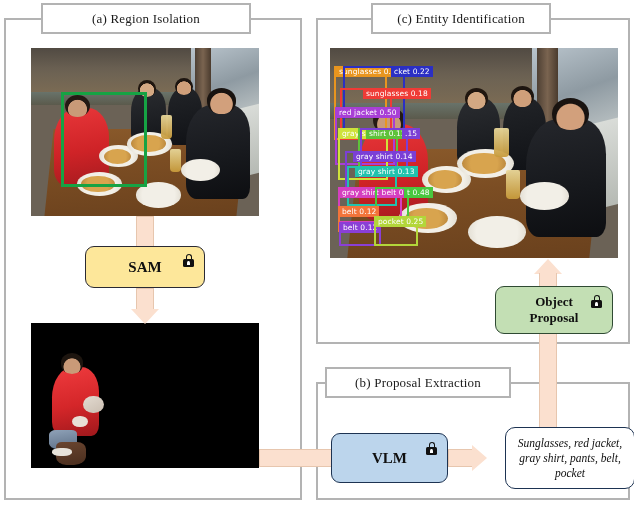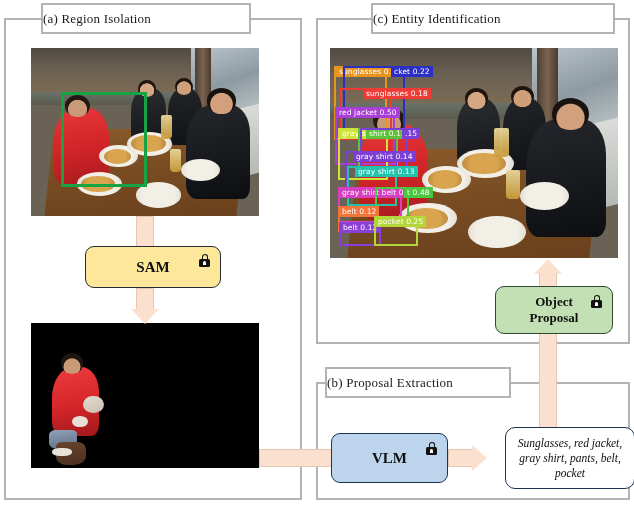--- a/index.html
+++ b/index.html
@@ -17,21 +17,21 @@
     position:absolute;
     border:2px solid #b3b3b3;
     background:transparent;
     box-sizing:border-box;
   }
   .panel-title{
     position:absolute;
     border:2px solid #b3b3b3;
     background:#ffffff;
     box-sizing:border-box;
-    display:flex;align-items:center;
+    display:flex;align-items:center;justify-content:center;
     font-size:13px;
     color:#1a1a1a;
     letter-spacing:.2px;
     white-space:nowrap;
     z-index:6;
   }
 
   
   .photo{position:absolute;overflow:hidden;background:#6b6256;}
   .photo .sky{
@@ -267,21 +267,21 @@
     <div class="food" style="left:22%;top:76%;width:15%;height:10%;"></div>
     <div class="plate" style="left:46%;top:80%;width:20%;height:15%;"></div>
     <div class="plate" style="left:66%;top:66%;width:17%;height:13%;"></div>
     <div class="glass" style="left:57%;top:40%;width:5%;height:14%;"></div>
     <div class="glass" style="left:61%;top:60%;width:5%;height:14%;"></div>
     <div class="greenbox" style="left:13%;top:26%;width:38%;height:57%;"></div>
   </div>
 
   <div class="arrow-shaft" style="left:136px;top:216px;width:18px;height:30px;border-bottom:none;"></div>
 
-  <div class="node node-sam" style="left:85px;top:246px;width:136px;height:42px;">
+  <div class="node node-sam" style="left:85px;top:246px;width:120px;height:42px;">
     <span>SAM</span>
     <span class="lock" style="right:10px;top:7px;">
       <span class="shackle"></span>
         <span class="bodyl"></span>
         <span class="kh"></span>
     </span>
   </div>
 
   <div class="arrow-shaft" style="left:136px;top:288px;width:18px;height:21px;border-bottom:none;"></div>
   <div class="arrow-head ah-down" style="left:131px;top:309px;"></div>
@@ -292,21 +292,21 @@
     <div class="m-arm"></div>
     <div class="m-hand"></div>
     <div class="m-jeans"></div>
     <div class="m-leg"></div>
     <div class="m-shoe"></div>
   </div>
 
   <div class="arrow-shaft" style="left:259px;top:449px;width:84px;height:18px;border-right:none;"></div>
 
   <div class="panel" style="left:316px;top:18px;width:314px;height:326px;"></div>
-  <div class="panel-title" style="left:371px;top:3px;width:244px;height:31px;">
+  <div class="panel-title" style="left:371px;top:3px;width:180px;height:31px;">
     <span>(c) Entity Identification</span>
   </div>
 
   <div class="photo" style="left:330px;top:48px;width:288px;height:210px;">
     <div class="sky"></div>
     <div class="street"></div>
     <div class="canopy"></div>
     <div class="trunk"></div>
     <div class="table"></div>
     <div class="pav"></div>

